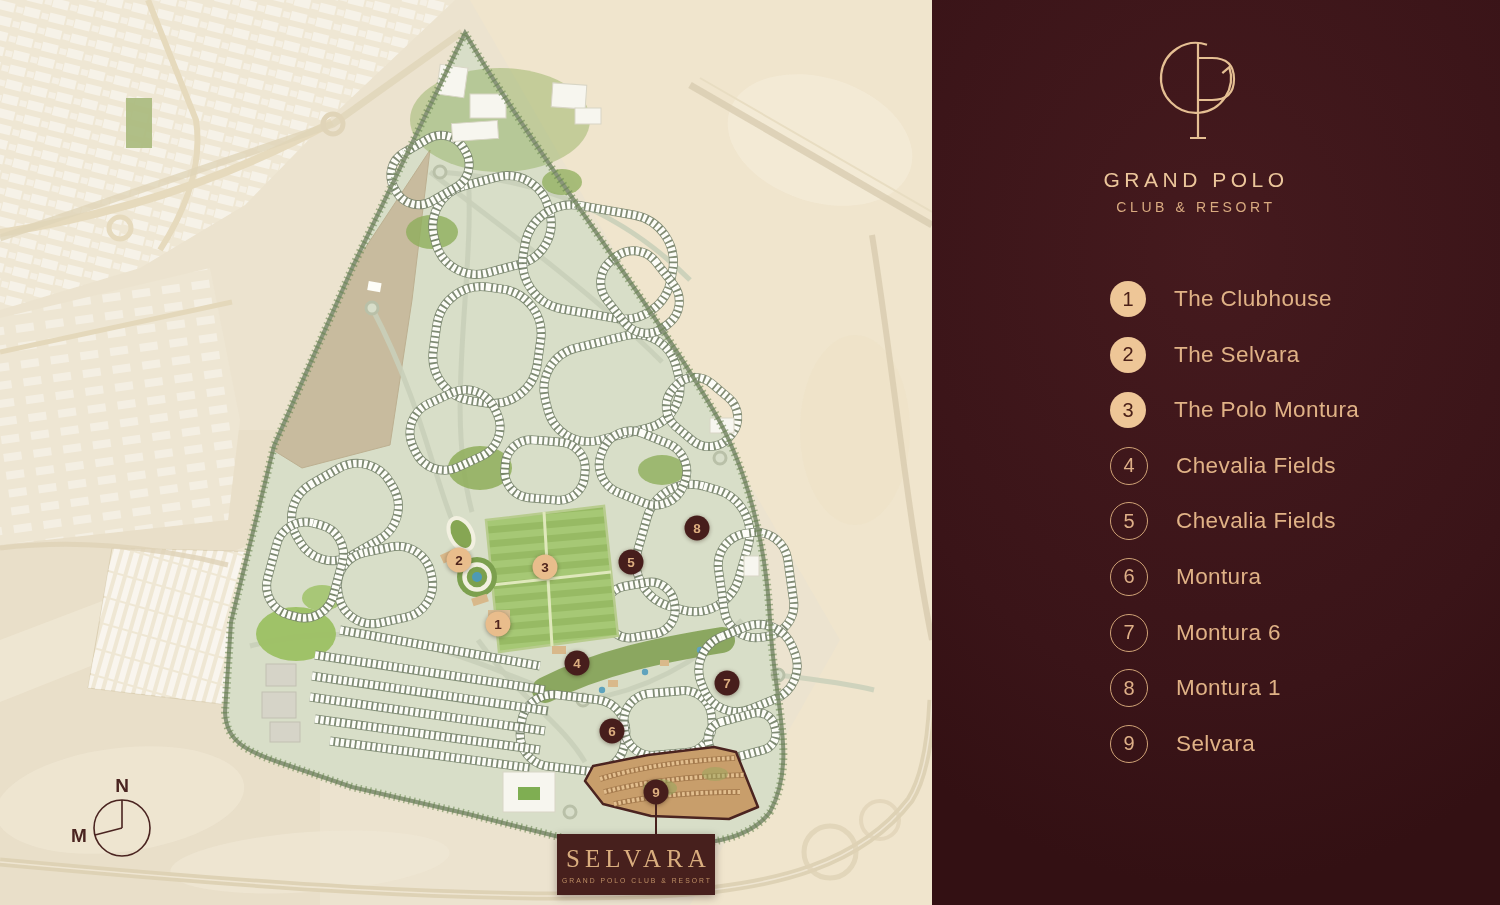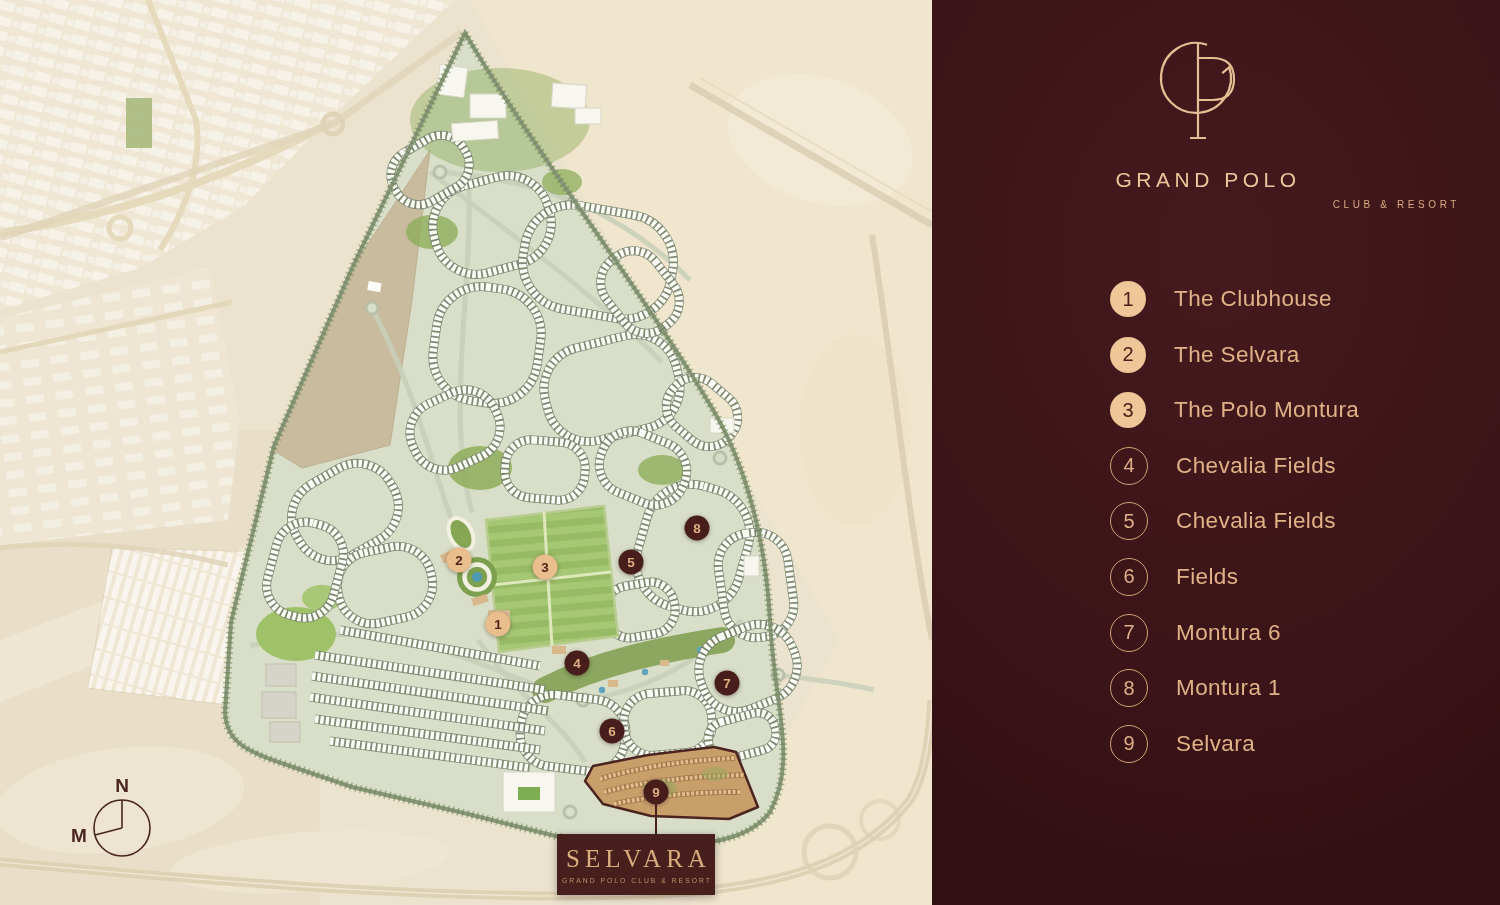--- a/index.html
+++ b/index.html
@@ -21,23 +21,23 @@
   .selvara-title{font-family:"Liberation Serif",serif;font-size:25px;letter-spacing:5px;
         color:#d9ad7e;line-height:1;margin-left:5px;}
   .selvara-sub{font-size:6.8px;letter-spacing:2px;color:#bf9066;margin-top:6px;margin-left:2px;}
   .compass{position:absolute;left:68px;top:772px;}
   
   .sidebar{position:absolute;left:932px;top:0;width:568px;height:905px;
         background:radial-gradient(ellipse 90% 70% at 50% 28%,#451a1e 0%,#3a1418 70%,#331013 100%);}
   .brand{position:absolute;left:0;top:0;width:528px;text-align:center;}
   .brand .logo{position:absolute;left:194px;top:28px;}
   .brand-title{position:absolute;top:168px;width:100%;font-size:21px;letter-spacing:4.5px;
-        color:#ecc69b;font-weight:500;margin-left:12px;}
-  .brand-sub{position:absolute;top:199px;width:100%;font-size:10px;letter-spacing:3.6px;
-        color:#d9ab80;font-weight:400;text-align:right;}
+        color:#ecc69b;font-weight:500;}
+  .brand-sub{position:absolute;top:199px;width:100%;font-size:14px;letter-spacing:3.6px;
+        color:#d9ab80;font-weight:400;}
   .legend{position:absolute;left:178px;top:281px;display:flex;flex-direction:column;gap:19.6px;}
   .legend-item{display:flex;align-items:center;height:36px;}
   .legend-num{width:36px;height:36px;border-radius:50%;flex:0 0 36px;
         display:flex;align-items:center;justify-content:center;font-size:20px;}
   .legend-item.filled .legend-num{background:#eec697;color:#4b2018;}
   .legend-item.outline .legend-num{border:1.5px solid #cfa276;color:#dfb088;background:transparent;}
   .legend-label{margin-left:28px;font-size:22.5px;color:#e0b286;letter-spacing:.4px;white-space:nowrap;}
 </style>
 </head>
 <body>
@@ -316,21 +316,21 @@
     <span class="legend-label">Chevalia Fields</span>
   </div>
 
   <div class="legend-item outline">
     <span class="legend-num">5</span>
     <span class="legend-label">Chevalia Fields</span>
   </div>
 
   <div class="legend-item outline">
     <span class="legend-num">6</span>
-    <span class="legend-label">Fields</span>
+    <span class="legend-label">Montura</span>
   </div>
 
   <div class="legend-item outline">
     <span class="legend-num">7</span>
     <span class="legend-label">Montura 6</span>
   </div>
 
   <div class="legend-item outline">
     <span class="legend-num">8</span>
     <span class="legend-label">Montura 1</span>

